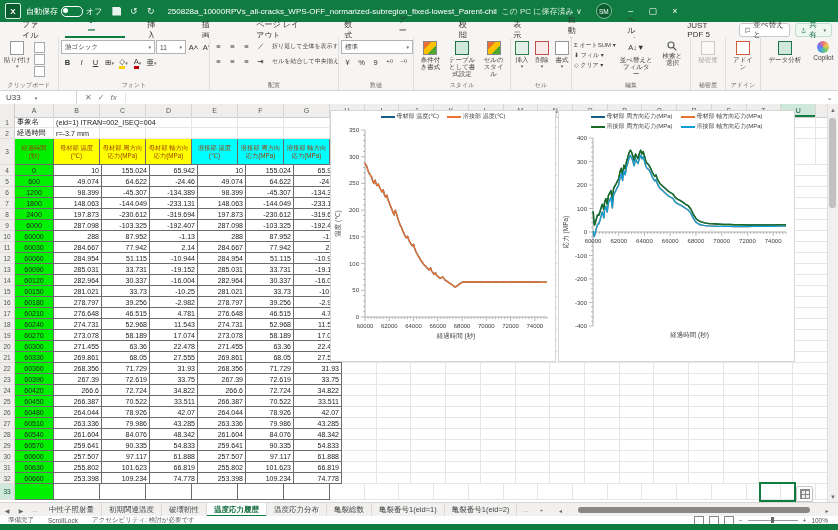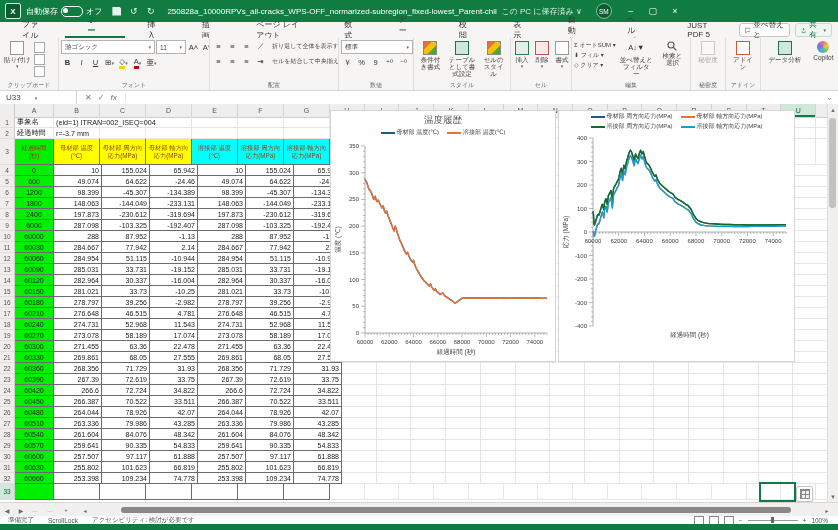--- a/index.html
+++ b/index.html
@@ -1215,21 +1215,20 @@
       <div class="cell " style="width: 33.7333px;"></div>
       <div class="cell " style="width: 33.7333px;"></div>
       <div class="cell " style="width: 33.7333px;"></div>
       <div class="cell " style="width: 33.7333px;"></div>
       <div class="cell " style="width: 33.7333px;"></div>
       <div class="cell " style="width: 33.7333px;"></div>
     </div>
   </div>
 
 <div class="chart" id="chart0" style="left:330px;top:110px;width:226px;height:252px">
-  <div class="chart-title">温度履歴</div>
   <div class="legend">
       <span class="lg">
         <i style="background: rgb(21, 96, 130);"></i>
         <span>母材部 温度(℃)</span>
       </span>
       <span class="lg">
         <i style="background: rgb(233, 113, 50);"></i>
         <span>溶接部 温度(℃)</span>
       </span>
     </div>
@@ -1513,20 +1512,30 @@
 <div id="vscroll">
   <div class="varrow" style="top:0">▲</div>
   <div id="vthumb"></div>
   <div class="varrow" style="bottom:0">▼</div>
 </div>
 
 <div id="tabstrip">
   <div class="tnav">◀</div>
   <div class="tnav">▶</div>
   <div class="tnav">…</div>
+  <div id="tabs-holder" style="display:flex">
+      <div class="stab">中性子照射量</div>
+      <div class="stab">初期関連温度</div>
+      <div class="stab">破壊靭性</div>
+      <div class="stab active">温度応力履歴</div>
+      <div class="stab">温度応力分布</div>
+      <div class="stab">亀裂総数</div>
+      <div class="stab">亀裂番号1(eid=1)</div>
+      <div class="stab">亀裂番号1(eid=2)</div>
+    </div>
   <div class="tnav" style="width:16px">…</div>
   <div class="tnav" style="width:16px">+</div>
   <div id="hscroll">
     <div class="tnav">◂</div>
     <div id="htrack">
         <div id="hthumb"></div>
       </div>
     <div class="tnav">▸</div>
   </div>
 </div>

